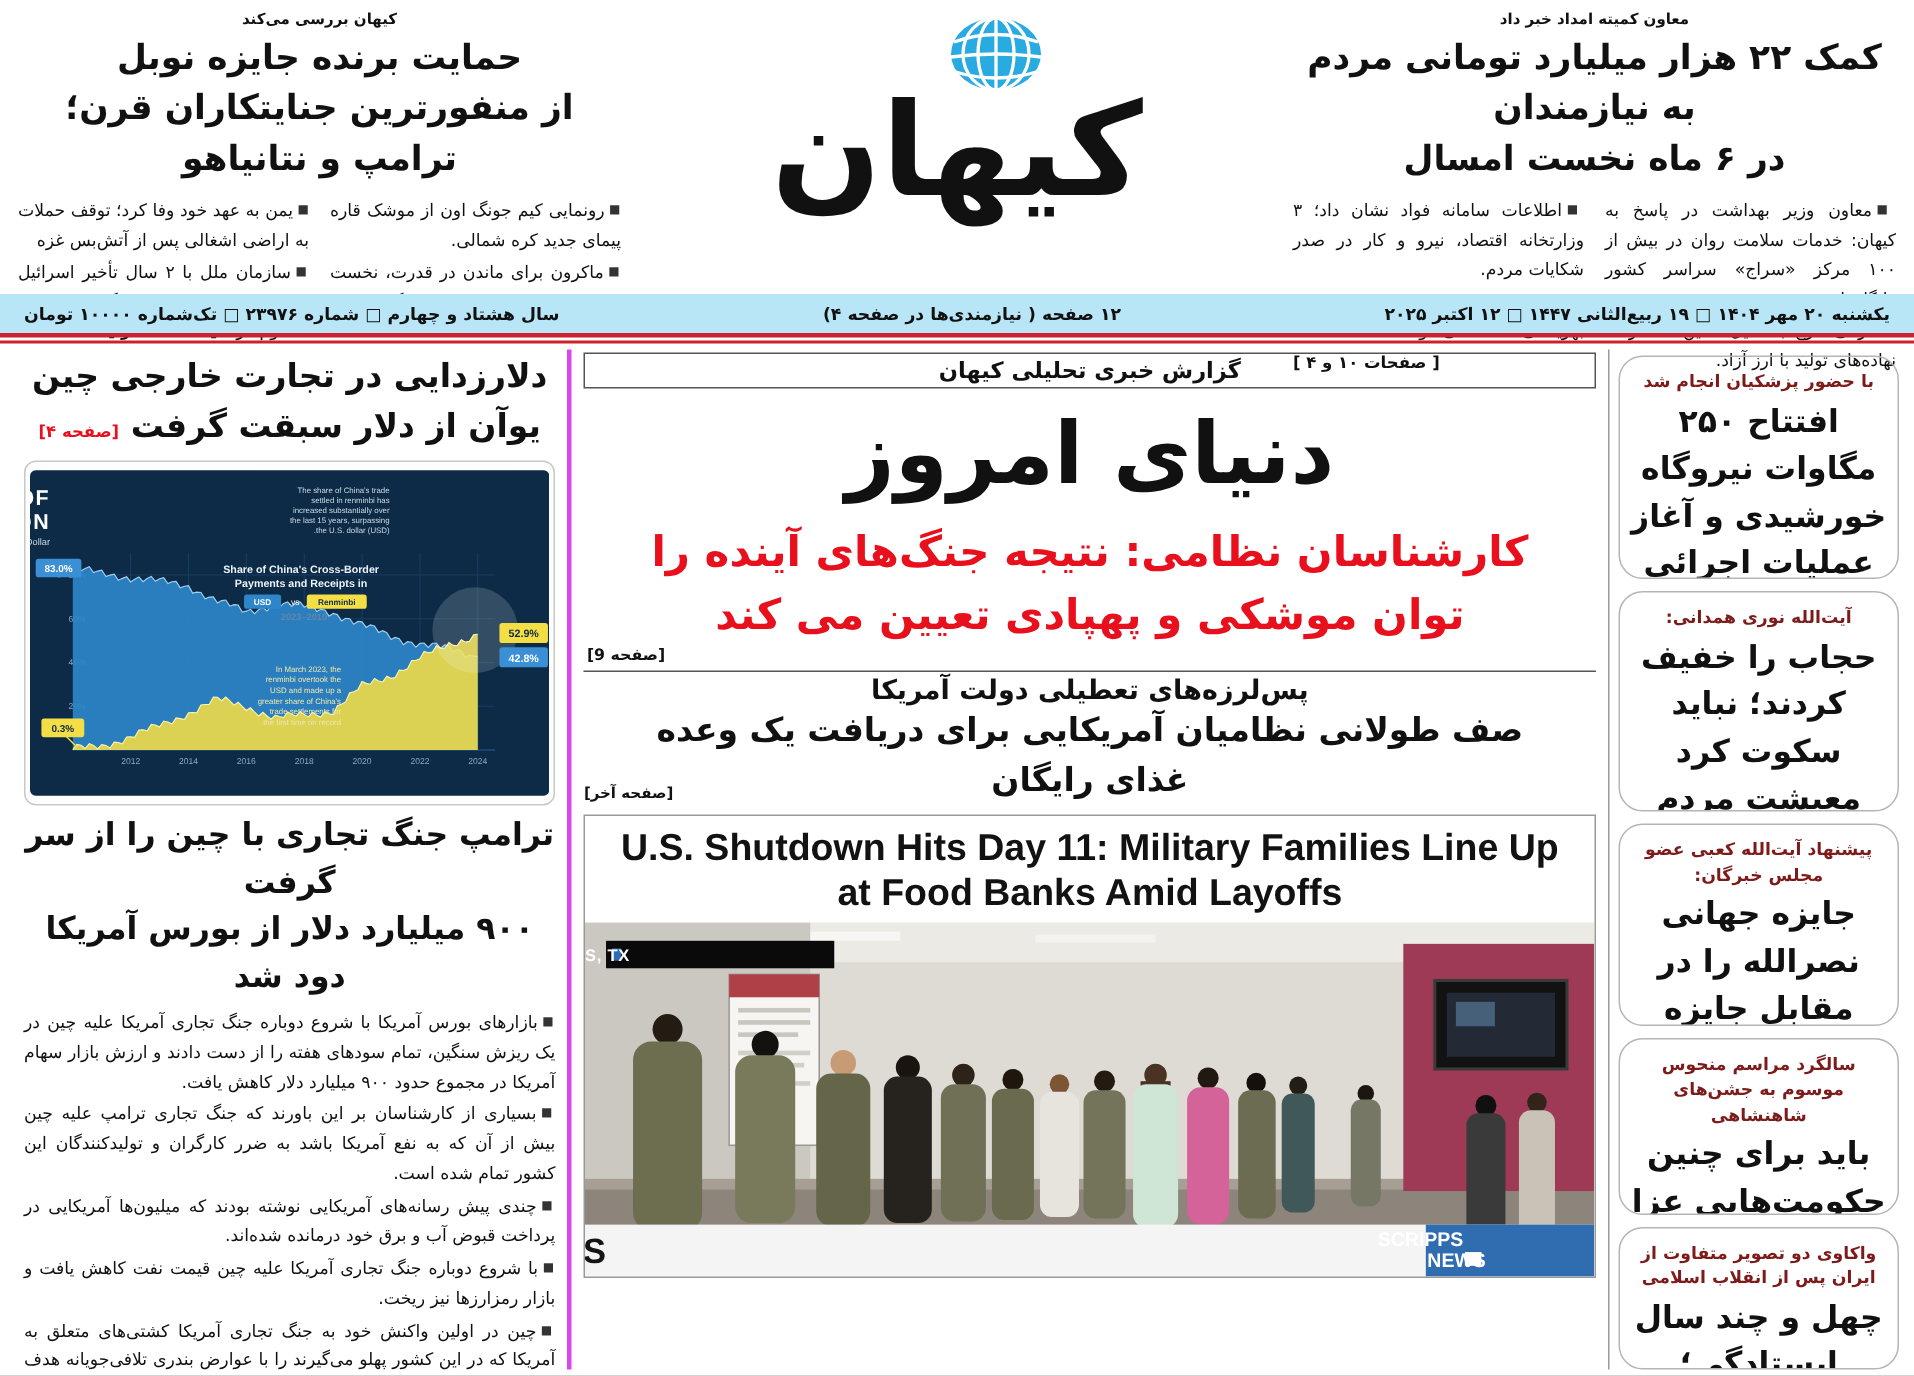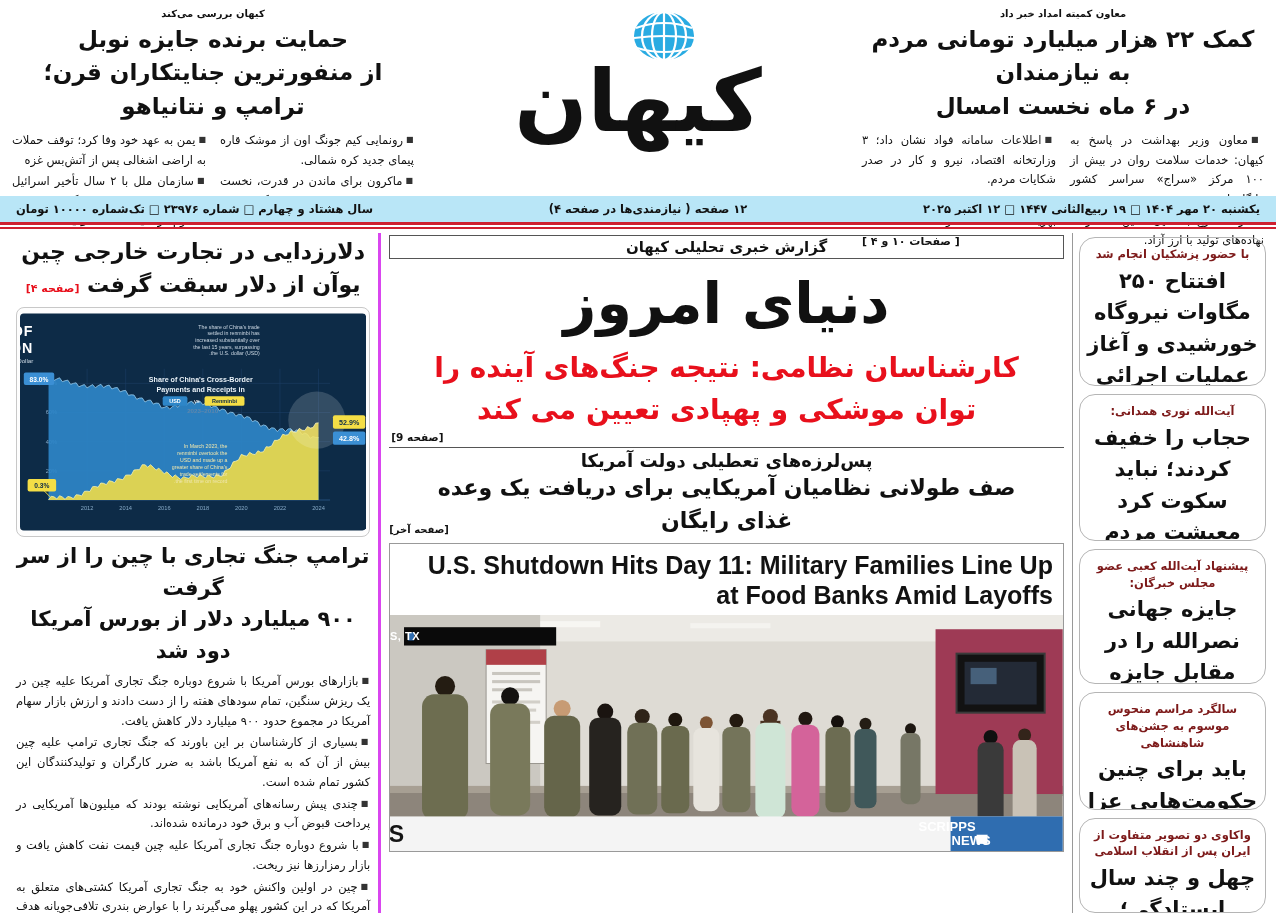--- a/index.html
+++ b/index.html
@@ -43,21 +43,21 @@
   .main-headline { font-size:57px; font-weight:bold; line-height:1.55; letter-spacing:-1px; }
   .main-subhead { color:#e8101c; font-size:28px; font-weight:bold; line-height:1.5; }
   .small-left { text-align:left; font-size:10.5px; font-weight:bold; padding:0 2px; }
   .rule { border:none; border-top:1px solid #555; margin:4px 0 2px; }
   .sd-kicker { font-size:18px; font-weight:bold; }
   .sd-wrap { position:relative; }
   .sd-headline { font-size:22px; font-weight:bold; line-height:1.5; padding:0 30px; }
   .sd-page { position:absolute; left:0; bottom:2px; font-size:10px; font-weight:bold; }
   .photo-box { margin-top:6px; border:1px solid #999; background:#fff; }
   .eng-headline {
-    direction:ltr; text-align:right; font-family:"Liberation Sans", sans-serif;
+    direction:ltr; text-align:center; font-family:"Liberation Sans", sans-serif;
     font-weight:bold; font-size:25px; line-height:1.18; padding:7px 10px 5px; color:#121212;
   }
   .photo-svg { display:block; width:100%; height:236px; }
   .col-left { width:372px; padding:2px 8px 0; text-align:center; }
   .dollar-headline { font-size:22px; font-weight:bold; line-height:1.5; }
   .red { color:#e8101c; }
   .inline-page { font-size:11px; font-weight:bold; }
   .chart-wrap { border:1px solid #c8c8c8; border-radius:8px; padding:3px; margin:6px 0 4px; background:#fdfdfd; }
   .chart-wrap svg { display:block; width:100%; height:222px; }
   .trump-headline { font-size:21px; font-weight:bold; line-height:1.5; margin-top:2px; }

